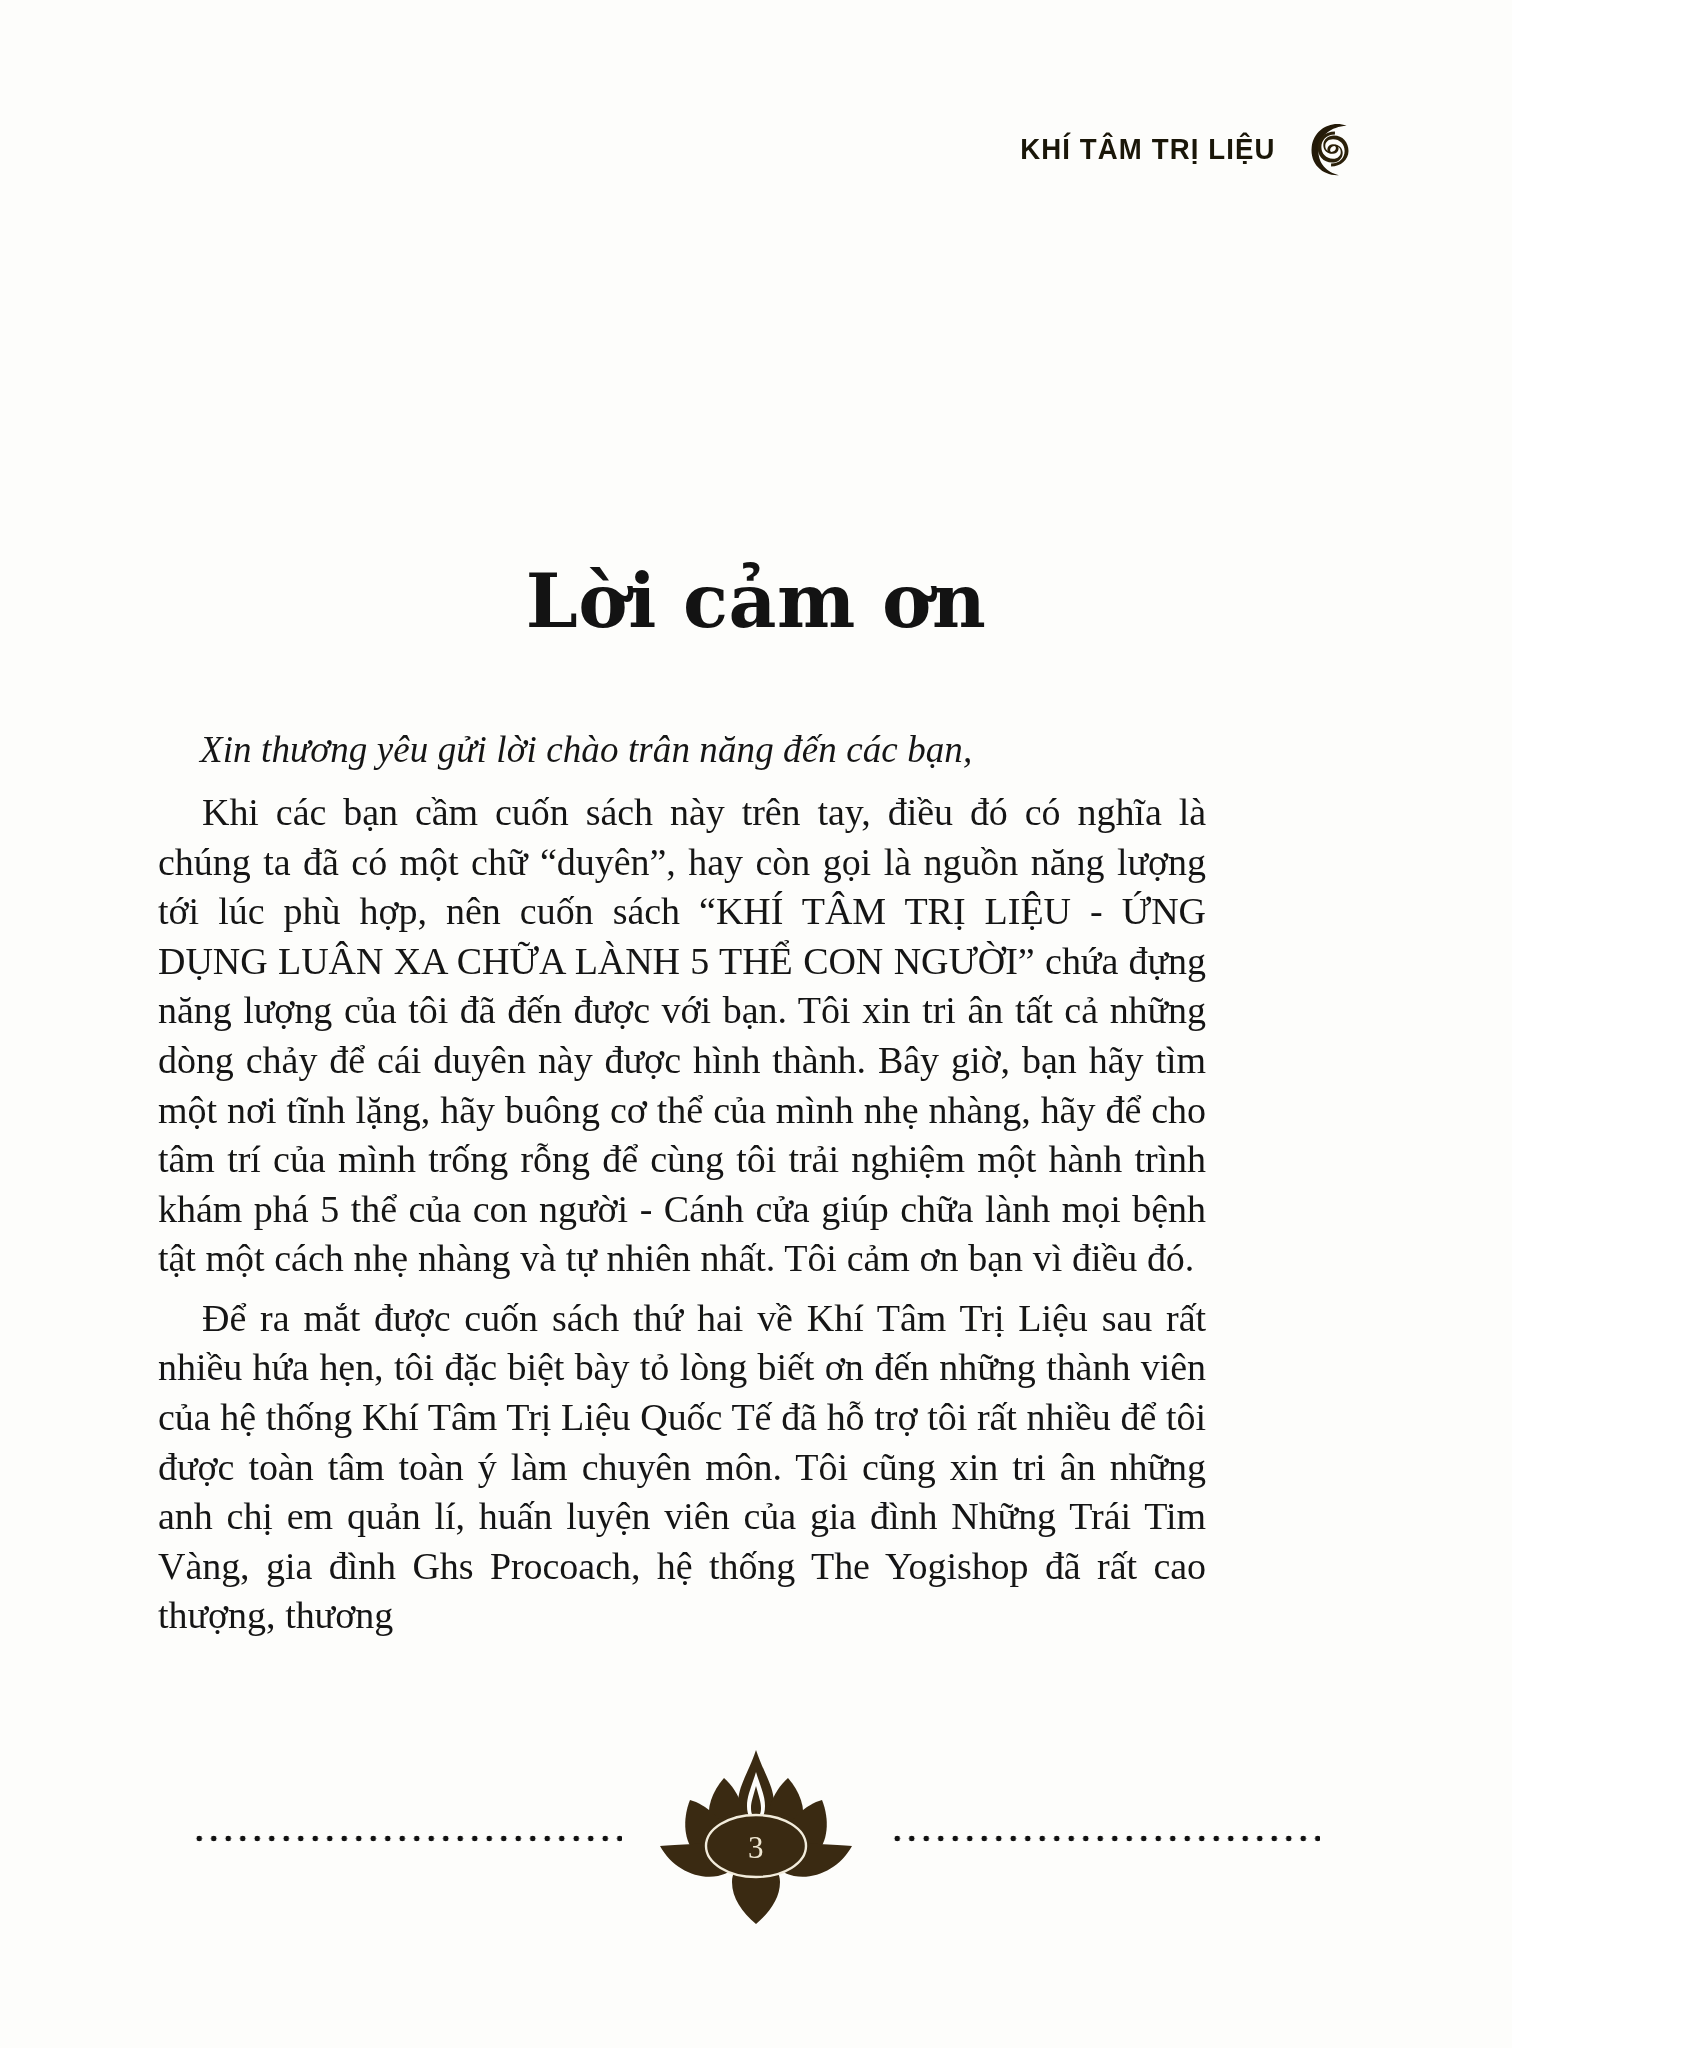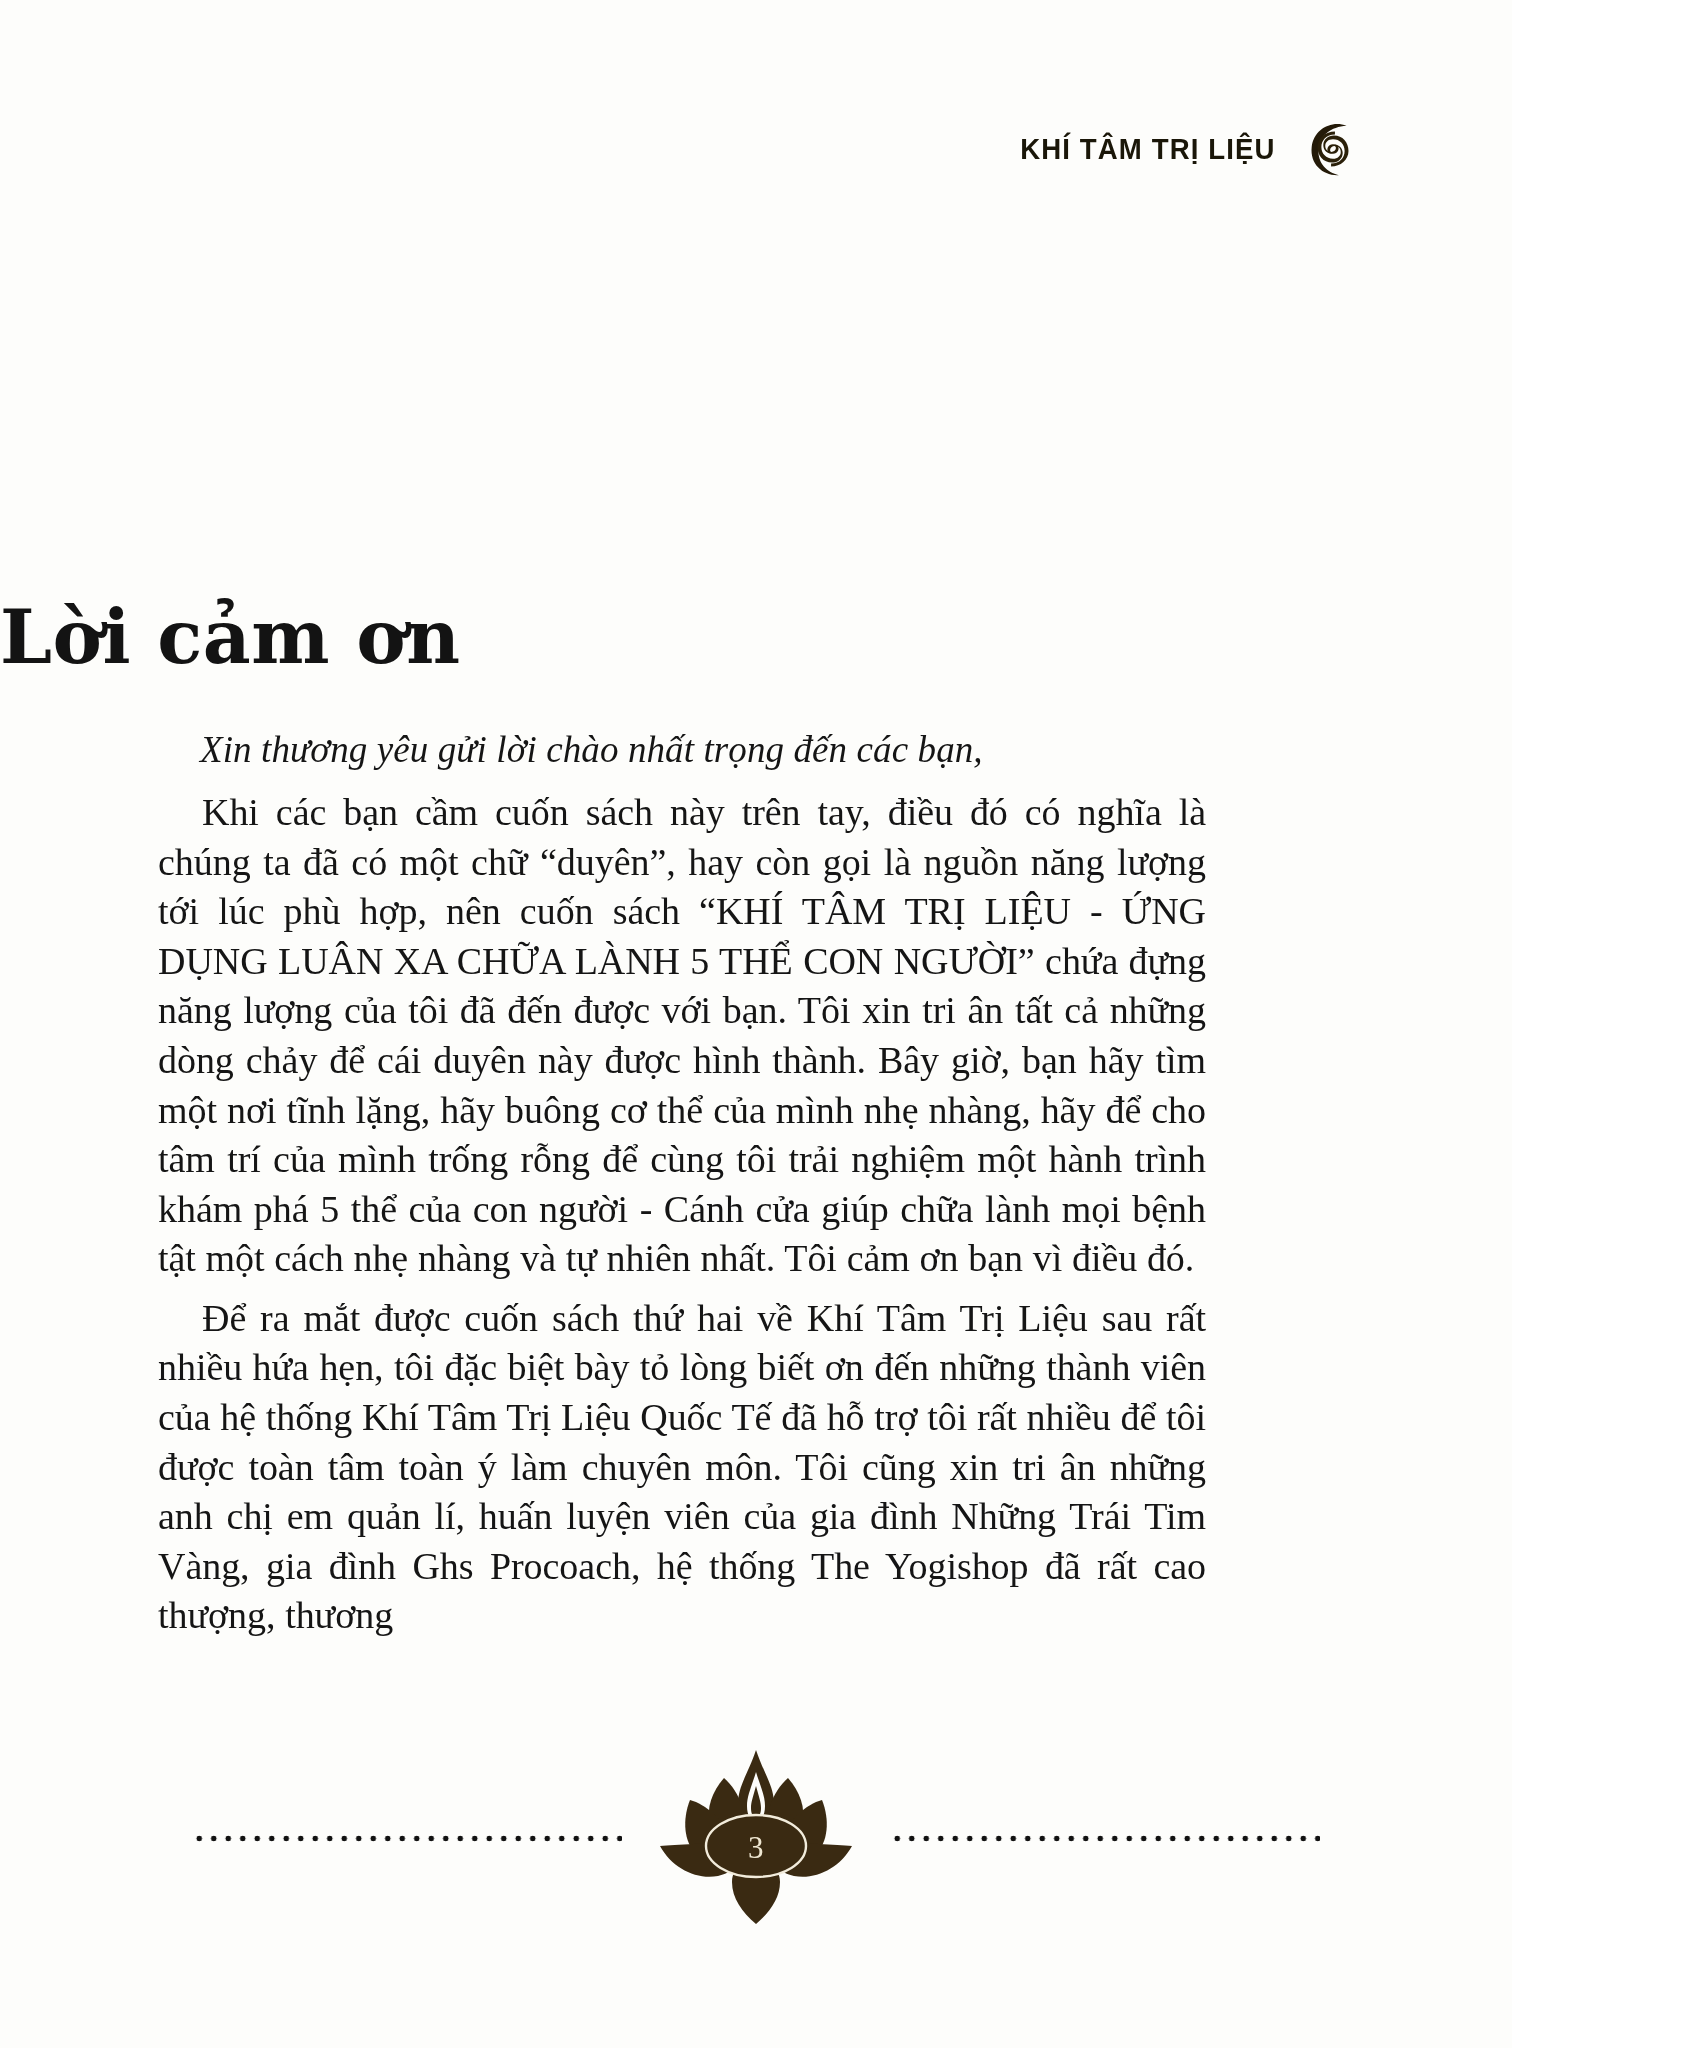--- a/index.html
+++ b/index.html
@@ -39,24 +39,24 @@
   }
   .logo-mark {
     width: 62px;
     height: 62px;
     display: block;
   }
 
   
   .page-title {
     position: absolute;
-    top: 544px;
+    top: 508px;
     left: 0;
     right: 0;
-    text-align: left;
+    text-align: center;
     font-family: "DejaVu Serif", "Liberation Serif", serif;
     font-weight: 700;
     font-size: 74px;
     letter-spacing: 0.5px;
     color: #131313;
   }
 
   
   .body-block {
     position: absolute;
@@ -144,21 +144,21 @@
         <path d="M46 8 C30 2 12 12 10 30 C8 48 22 60 38 59 C26 56 16 47 17 32 C18 18 30 9 46 8 Z" fill="#241a08"></path>
         <path d="M34 17 C25 17 20 23 20 30 C20 37 25 42 32 42 C37 42 40 39 40 35 C40 31 37 29 34 29 C31 29 29 31 29 33 C29 35 31 36 32 35 C31 37 28 37 27 35 C25 32 27 27 32 27 C38 27 42 31 42 36 C42 42 37 46 31 46 C22 46 16 39 16 30 C16 21 24 14 34 14 Z" fill="#2b2009"></path>
         <path d="M30 47 C39 47 44 41 44 34 C44 27 39 22 32 22 C27 22 24 25 24 29 C24 33 27 35 30 35 C33 35 35 33 35 31 C35 29 33 28 32 29 C33 27 36 27 37 29 C39 32 37 37 32 37 C26 37 22 33 22 28 C22 22 27 18 33 18 C42 18 48 25 48 34 C48 43 40 50 30 50 Z" fill="#2b2009"></path>
       </svg>
     </span>
   </div>
 
   <h1 class="page-title">Lời cảm ơn</h1>
 
   <div class="body-block">
-    <p class="salutation">Xin thương yêu gửi lời chào nhất trọng đến các bạn,</p>
+    <p class="salutation">Xin thương yêu gửi lời chào trân năng đến các bạn,</p>
     <p class="para">Khi các bạn cầm cuốn sách này trên tay, điều đó có nghĩa là chúng ta đã có một chữ “duyên”, hay còn gọi là nguồn năng lượng tới lúc phù hợp, nên cuốn sách “KHÍ TÂM TRỊ LIỆU - ỨNG DỤNG LUÂN XA CHỮA LÀNH 5 THỂ CON NGƯỜI” chứa đựng năng lượng của tôi đã đến được với bạn. Tôi xin tri ân tất cả những dòng chảy để cái duyên này được hình thành. Bây giờ, bạn hãy tìm một nơi tĩnh lặng, hãy buông cơ thể của mình nhẹ nhàng, hãy để cho tâm trí của mình trống rỗng để cùng tôi trải nghiệm một hành trình khám phá 5 thể của con người - Cánh cửa giúp chữa lành mọi bệnh tật một cách nhẹ nhàng và tự nhiên nhất. Tôi cảm ơn bạn vì điều đó.</p>
     <p class="para">Để ra mắt được cuốn sách thứ hai về Khí Tâm Trị Liệu sau rất nhiều hứa hẹn, tôi đặc biệt bày tỏ lòng biết ơn đến những thành viên của hệ thống Khí Tâm Trị Liệu Quốc Tế đã hỗ trợ tôi rất nhiều để tôi được toàn tâm toàn ý làm chuyên môn. Tôi cũng xin tri ân những anh chị em quản lí, huấn luyện viên của gia đình Những Trái Tim Vàng, gia đình Ghs Procoach, hệ thống The Yogishop đã rất cao thượng, thương</p>
   </div>
 
   <div class="footer">
     <span class="dot-rule left"></span>
 
     <span class="lotus-wrap">
       <svg class="lotus-svg" viewBox="0 0 216 186" aria-hidden="true">
         <g fill="#3a2a12">

